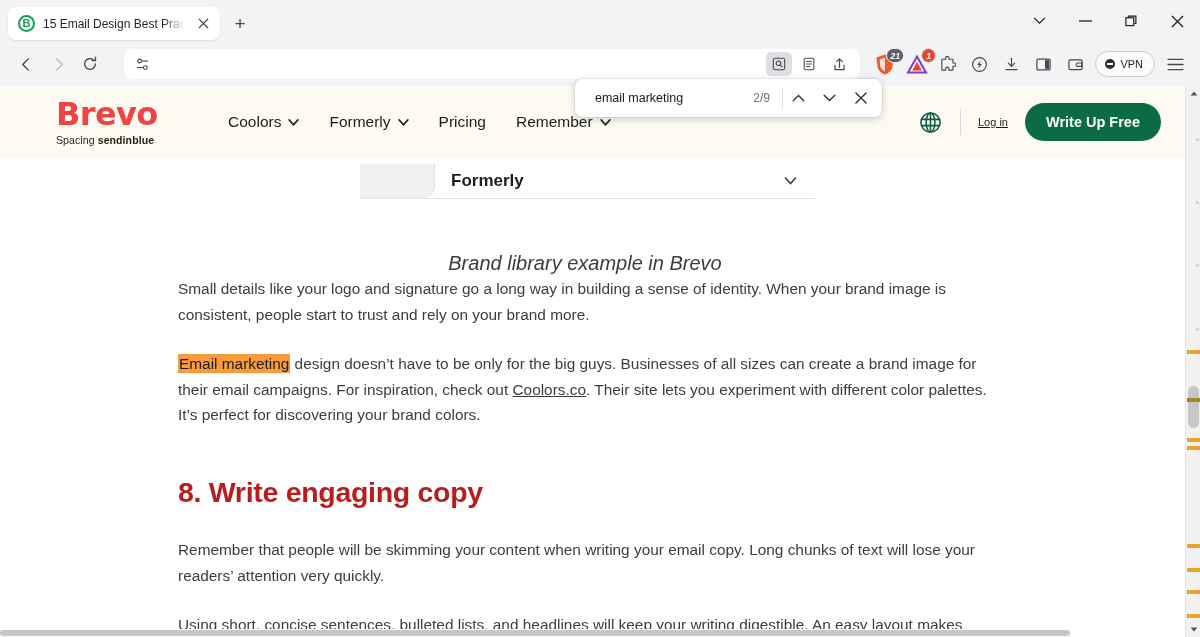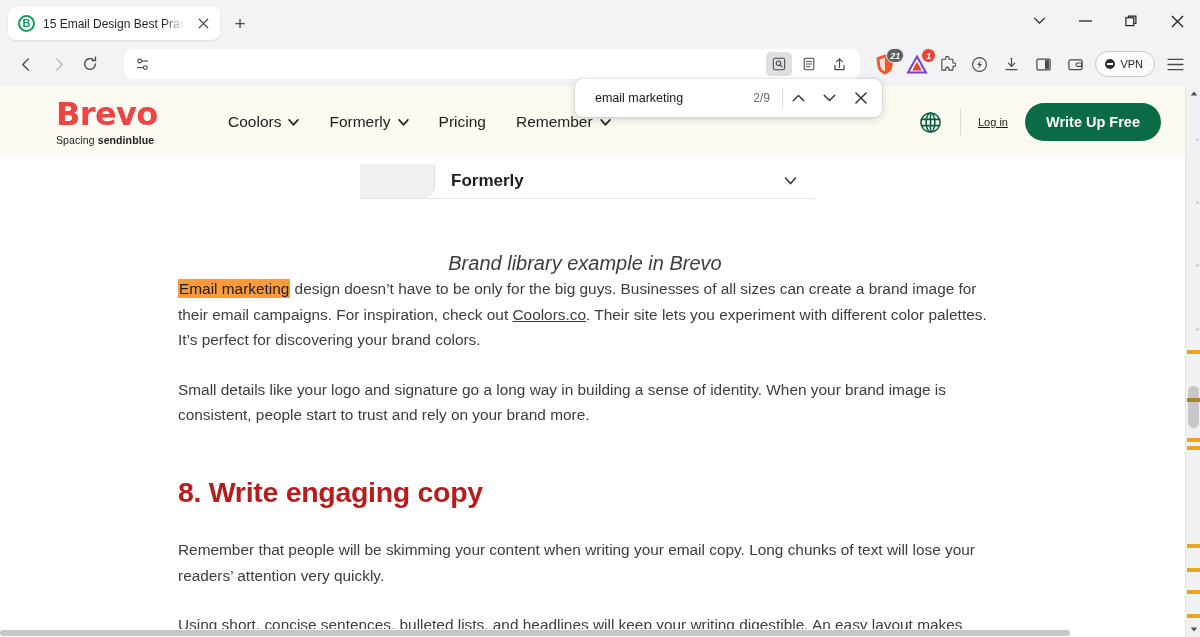--- a/index.html
+++ b/index.html
@@ -411,25 +411,25 @@
         <div class="spacing-thumb"></div>
         <div class="spacing-label">Formerly</div>
         <svg class="spacing-chev" viewBox="0 0 12 8">
             <path d="M1 1 L6 6.6 L11 1" stroke="currentColor" stroke-width="1.6" fill="none" stroke-linecap="round"></path>
           </svg>
       </div>
 
       <div class="caption">Brand library example in Brevo</div>
 
       <div class="body-copy">
+        <p class="para">Small details like your logo and signature go a long way in building a sense of identity. When your brand image is consistent, people start to trust and rely on your brand more.</p>
+
         <p class="para">
           <span class="hl">Email marketing</span><span> design doesn’t have to be only for the big guys. Businesses of all sizes can create a brand image for their email campaigns. For inspiration, check out </span><a class="link">Coolors.co</a><span>. Their site lets you experiment with different color palettes. It’s perfect for discovering your brand colors.</span>
         </p>
-
-        <p class="para">Small details like your logo and signature go a long way in building a sense of identity. When your brand image is consistent, people start to trust and rely on your brand more.</p>
 
         <h2 class="section">8. Write engaging copy</h2>
 
         <p class="para">Remember that people will be skimming your content when writing your email copy. Long chunks of text will lose your readers’ attention very quickly.</p>
         <p class="para">Using short, concise sentences, bulleted lists, and headlines will keep your writing digestible. An easy layout makes sure that no one will get lost in your content.</p>
       </div>
 
       <div class="hscroll">
         <div class="hs-thumb"></div>
       </div>

